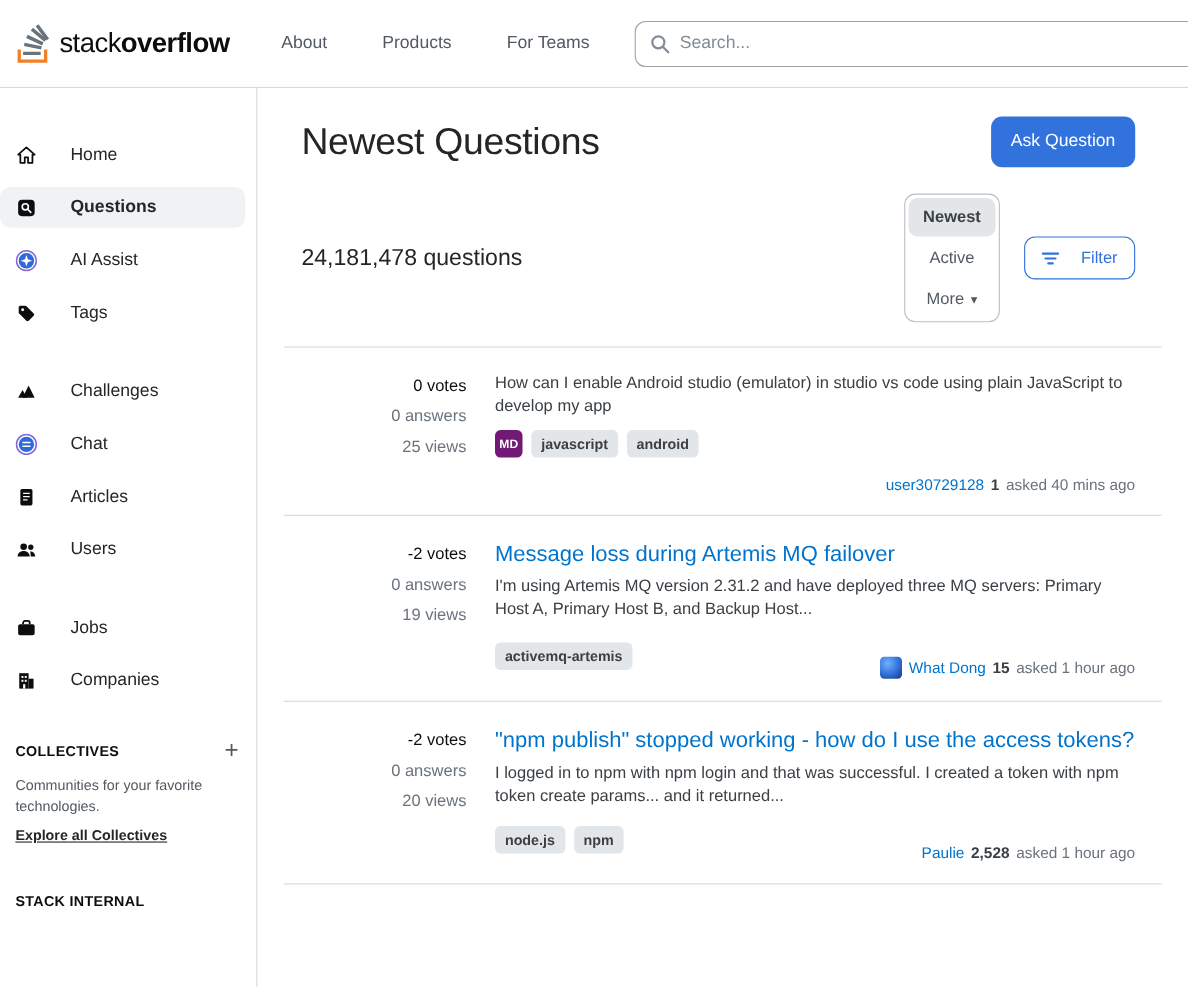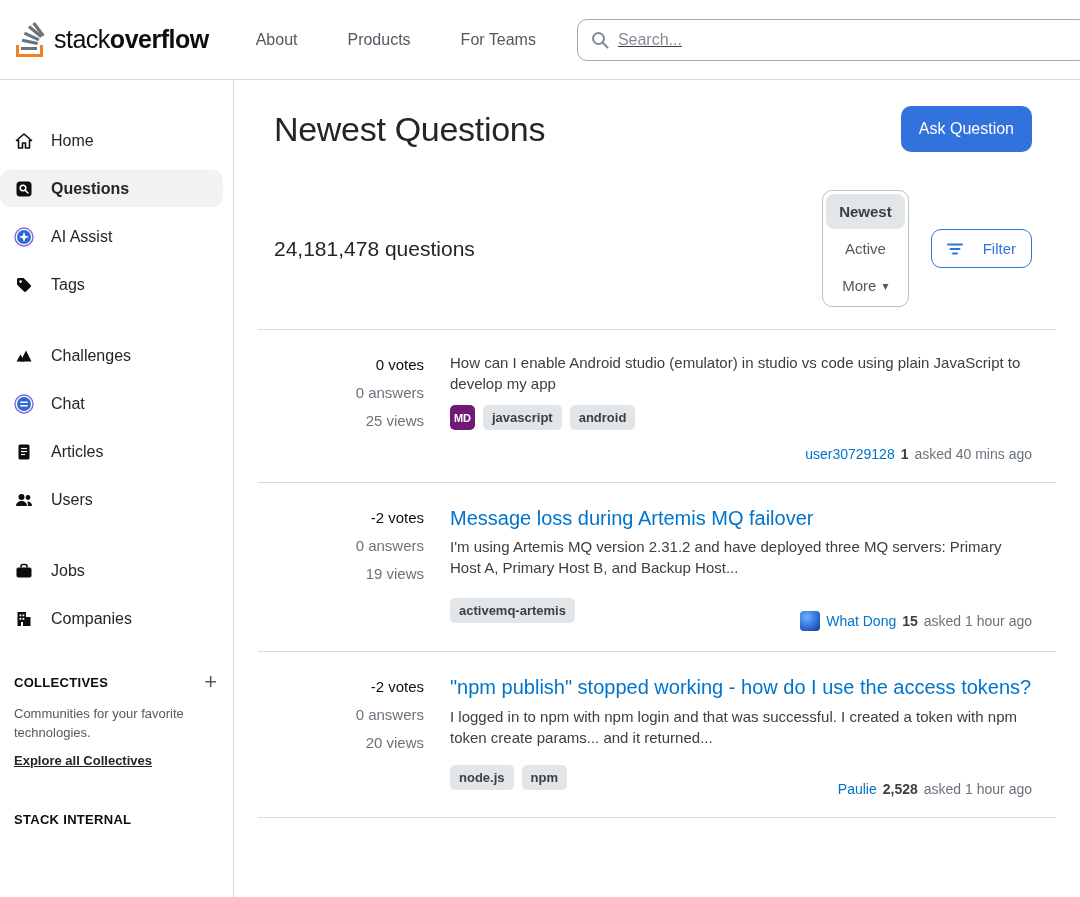--- a/index.html
+++ b/index.html
@@ -27,52 +27,52 @@
     padding: 10px 25px; border-radius: 18px; cursor: pointer; white-space: nowrap; text-align: center;
   }
   .searchbar {
     flex: 1; display: flex; align-items: center; gap: 8px;
     border: 1px solid #9fa6ad; border-radius: 10px;
     height: 42px; margin-left: 16px; margin-right: -8px;
     padding: 0 12px; background: #fff;
   }
   .searchbar input {
     border: none; outline: none; flex: 1; font-size: 16px;
-    font-family: "Liberation Sans", sans-serif; color: #404040; background: transparent; text-decoration: underline;
+    font-family: "Liberation Sans", sans-serif; color: #404040; background: transparent;
   }
   .searchbar input::placeholder { color: #838c95; }
 
   
   .shell { display: flex; height: 833px; }
   .sidebar {
     width: 234px; border-right: 1px solid #d6d9dc;
     padding-top: 42px; flex-shrink: 0;
   }
   .main { flex: 1; padding: 26px 24px 0 40px; overflow: hidden; }
 
   
   .side-group { margin-bottom: 34px; }
   .side-item {
-    display: flex; align-items: center; gap: 17px;
+    display: flex; align-items: center; gap: 30px;
     height: 37px; margin: 0 10px 11px 0; padding-left: 14px;
     border-radius: 10px; font-size: 16px; color: #232629;
     text-decoration: none; cursor: pointer;
   }
   .side-item.active { background: #f1f2f3; font-weight: 700; }
   .sicon { width: 20px; height: 20px; display: inline-flex; align-items: center; justify-content: center; flex-shrink: 0; }
   .side-section { padding: 0 16px 0 14px; }
   .side-heading-row { display: flex; align-items: center; justify-content: space-between; margin-bottom: 12px; }
   .side-heading { font-size: 13px; font-weight: 700; color: #0c0d0e; letter-spacing: 0.3px; }
   .plus-btn { font-size: 22px; color: #525960; background: none; border: none; cursor: pointer; line-height: 1; }
   .side-desc { font-size: 13px; color: #525960; line-height: 1.45; margin-bottom: 8px; }
   .side-link { font-size: 13px; font-weight: 700; color: #232629; text-decoration: underline; cursor: pointer; display: inline-block; }
   .stack-internal { margin-top: 44px; }
 
   
-  .title-row { display: flex; align-items: center; justify-content: space-between; margin-bottom: 38px; padding-right: 24px; }
+  .title-row { display: flex; align-items: center; justify-content: space-between; margin-bottom: 24px; padding-right: 24px; }
   h1.page-title { font-size: 34px; font-weight: 400; color: #232629; letter-spacing: -0.3px; }
   .ask-btn {
     background: #3172dd; color: #fff; border: none; cursor: pointer;
     font-size: 16px; font-family: "Liberation Sans", sans-serif;
     padding: 14px 18px; border-radius: 10px;
   }
   .sub-row { display: flex; align-items: center; justify-content: space-between; margin-bottom: 22px; padding-right: 24px; }
   .qcount { font-size: 21px; color: #232629; }
   .controls { display: flex; align-items: center; gap: 22px; }
   .tab-group {

